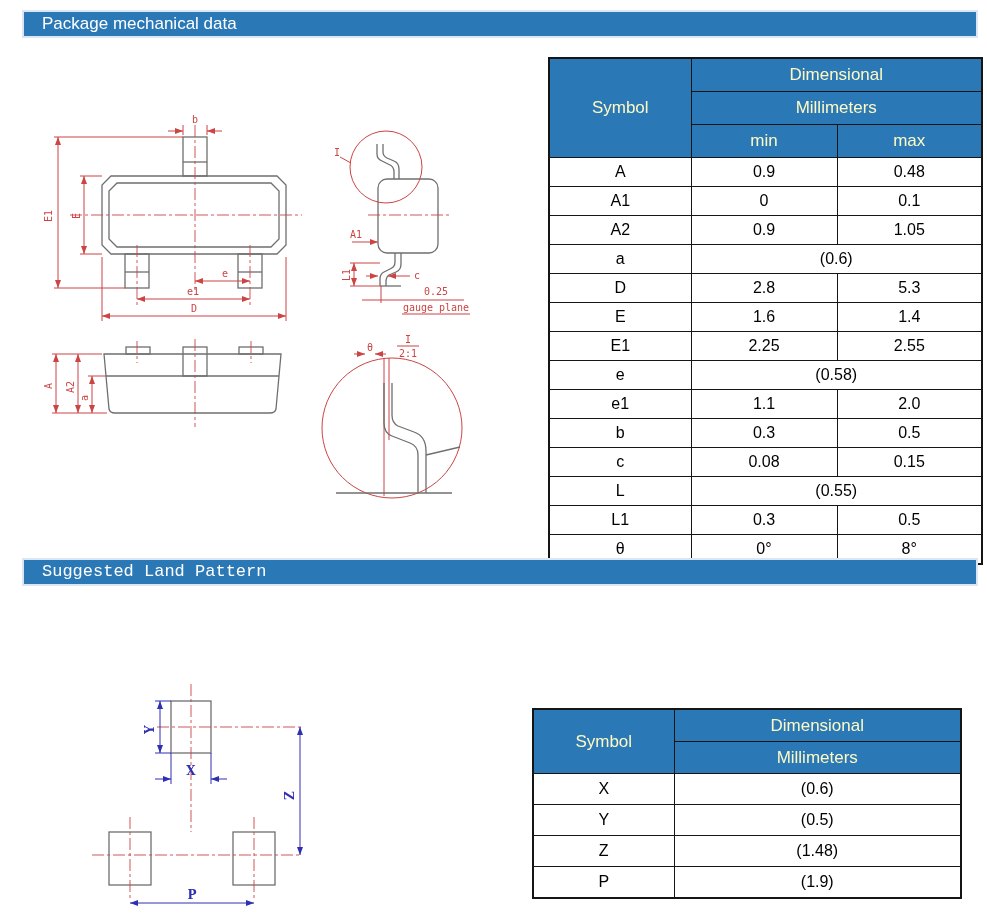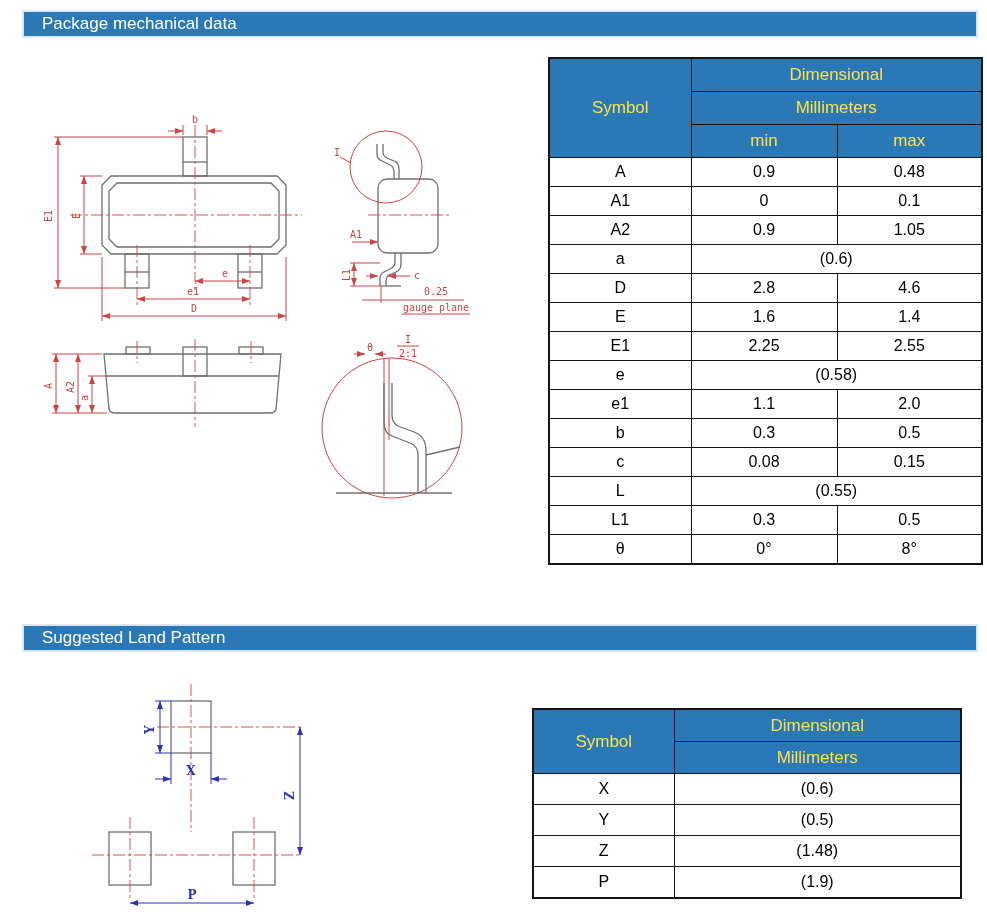--- a/index.html
+++ b/index.html
@@ -5,21 +5,21 @@
   html,body{margin:0;padding:0;background:#ffffff;}
   .page{position:relative;width:987px;height:924px;background:#ffffff;overflow:hidden;
         font-family:"Liberation Sans","DejaVu Sans",sans-serif;padding-left:37px;}
   .bar{position:absolute;left:22px;width:956px;height:28px;box-sizing:border-box;
        background:#2b78b7;border:2px solid #dbe6f2;color:#ffffff;
        font-size:17px;line-height:24px;padding-left:18px;}
   table{position:absolute;border-collapse:collapse;table-layout:fixed;
         text-align:center;color:#000;background:#fff;}
   table, td, th{border:1px solid #151515;}
   table{border-width:2px;}
-  th{background:#2b78b7;color:#fde047;font-weight:normal;font-size:17px;}
+  th{background:#2b78b7;color:#fef9c3;font-weight:normal;font-size:17px;}
   td{font-size:16px;}
   .t1{left:548px;top:57px;width:433px;}
   .t1 tr.h th{height:30px;}
   .t1 td{height:26px;}
   .t2{left:532px;top:708px;width:428px;}
   .t2 tr.h th{height:29px;}
   .t2 td{height:28px;}
   svg{position:absolute;}
   .pkg{left:40px;top:95px;}
   .land{left:70px;top:672px;}
@@ -197,21 +197,21 @@
           <td>0.9</td>
           <td>1.05</td>
         </tr>
     <tr>
           <td>a</td>
           <td colspan="2">(0.6)</td>
         </tr>
     <tr>
           <td>D</td>
           <td>2.8</td>
-          <td>4.6</td>
+          <td>5.3</td>
         </tr>
     <tr>
           <td>E</td>
           <td>1.6</td>
           <td>1.4</td>
         </tr>
     <tr>
           <td>E1</td>
           <td>2.25</td>
           <td>2.55</td>
@@ -245,21 +245,21 @@
           <td>0.5</td>
         </tr>
     <tr>
           <td>θ</td>
           <td>0°</td>
           <td>8°</td>
         </tr>
   </tbody>
     </table>
 
-  <div class="bar" style="top:624px;">
+  <div class="bar" style="top:558px;font-family:Liberation Mono, monospace;">
     <span>Suggested Land Pattern</span>
   </div>
 
   <svg class="land" width="250" height="250" viewBox="0 0 250 250">
     <defs>
       <marker id="mb" viewBox="0 0 8 6" refX="8" refY="3" markerWidth="8" markerHeight="6" orient="auto-start-reverse">
         <path d="M0 0 L8 3 L0 6 Z" fill="#2f2fb3"></path>
       </marker>
     </defs>
 

